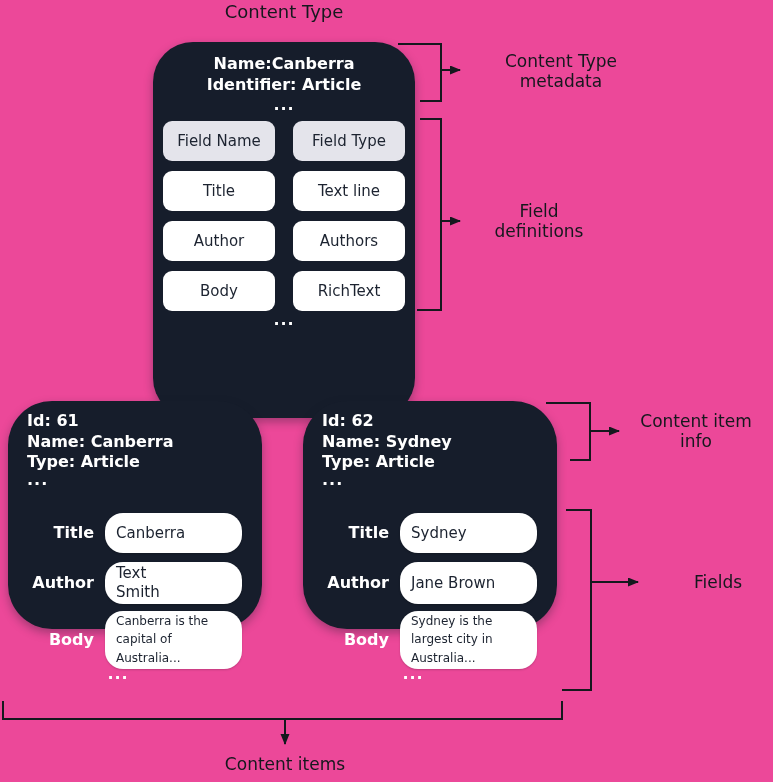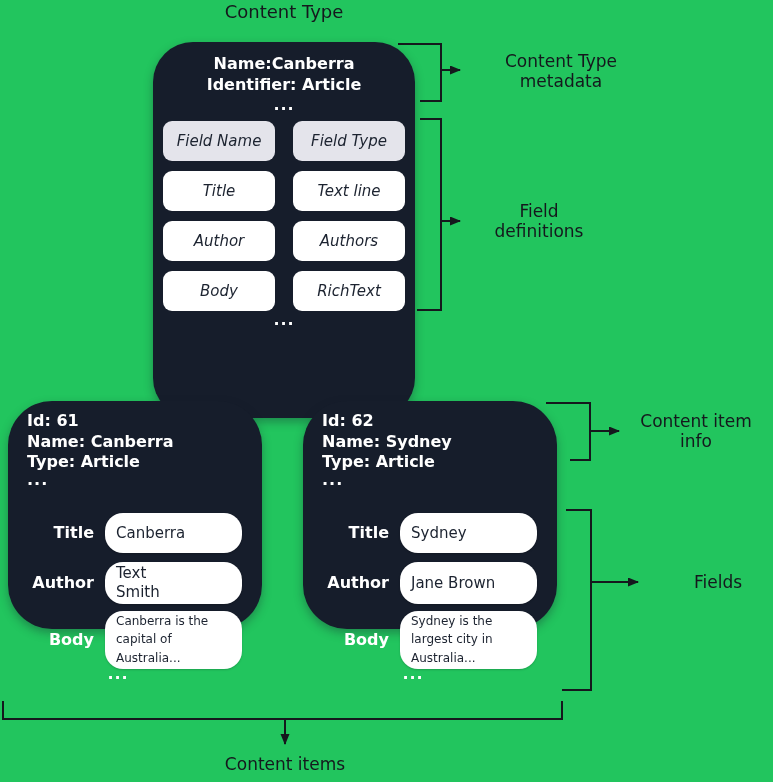--- a/index.html
+++ b/index.html
@@ -4,21 +4,21 @@
 <style>
   * { margin:0; padding:0; box-sizing:border-box; }
   html,body { background:#ffffff; }
   body {
     font-family:"DejaVu Sans","Liberation Sans",sans-serif;
     color:#15181d;
   }
   #canvas {
     position:relative;
     width:773px; height:782px;
-    background:#22c55e;
+    background:#ec4899;
     overflow:hidden;
   }
   #lines { position:absolute; left:0; top:0; z-index:1; }
 
   .anno {
     position:absolute; z-index:3;
     font-size:17px; line-height:20px; font-weight:500;
     color:#15181d; text-align:center; white-space:pre-line;
   }
   .page-title { font-size:18px; }
@@ -43,21 +43,21 @@
     color:#ffffff; font-weight:700; font-size:16px; line-height:14px;
     letter-spacing:1px;
   }
   .ct-ellipsis-top { position:absolute; left:0; top:56px; width:100%; text-align:center; }
   .ct-ellipsis-bottom { position:absolute; left:0; top:271px; width:100%; text-align:center; }
 
   .field-grid {
     position:absolute; left:10px; top:79px;
     display:grid;
     grid-template-columns:112px 112px;
-    column-gap:18px; row-gap:10px;font-style:italic;
+    column-gap:18px; row-gap:10px;
   }
   .cell {
     height:40px; border-radius:9px;
     background:#ffffff;
     display:flex; align-items:center; justify-content:center;
     font-size:15px; font-weight:500; color:#1c2330;
   }
   .cell.hdr { background:#e4e4eb; }
 
   .item-meta {

